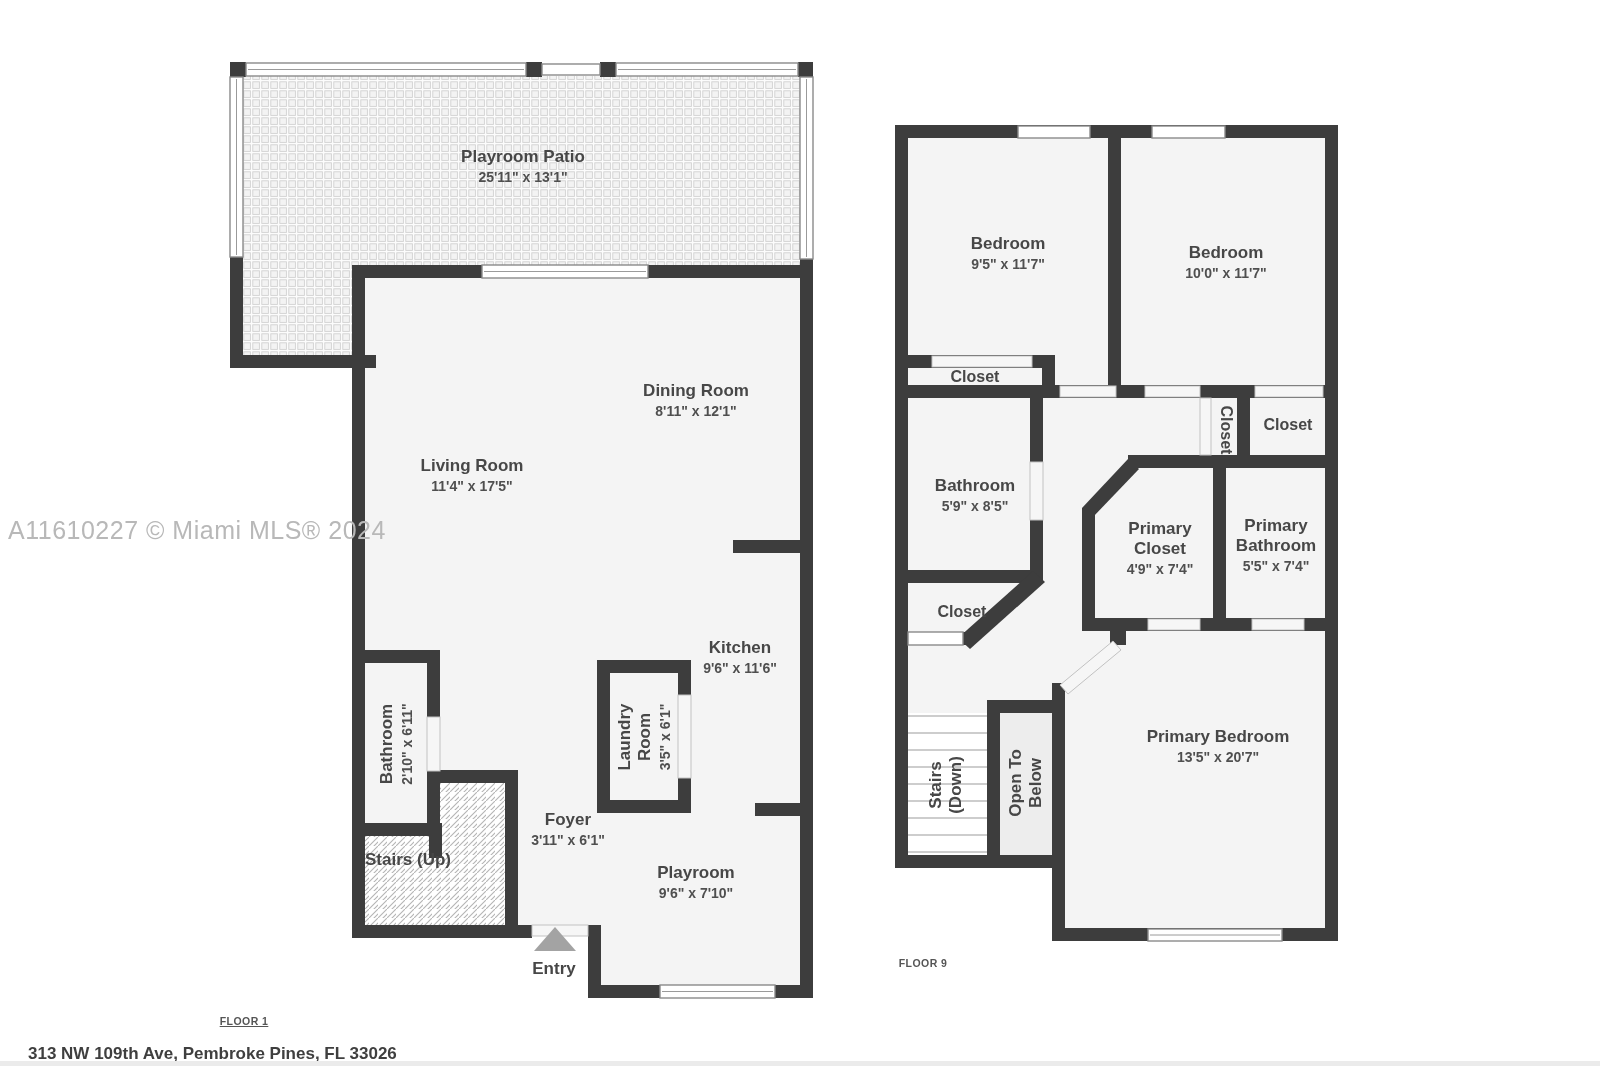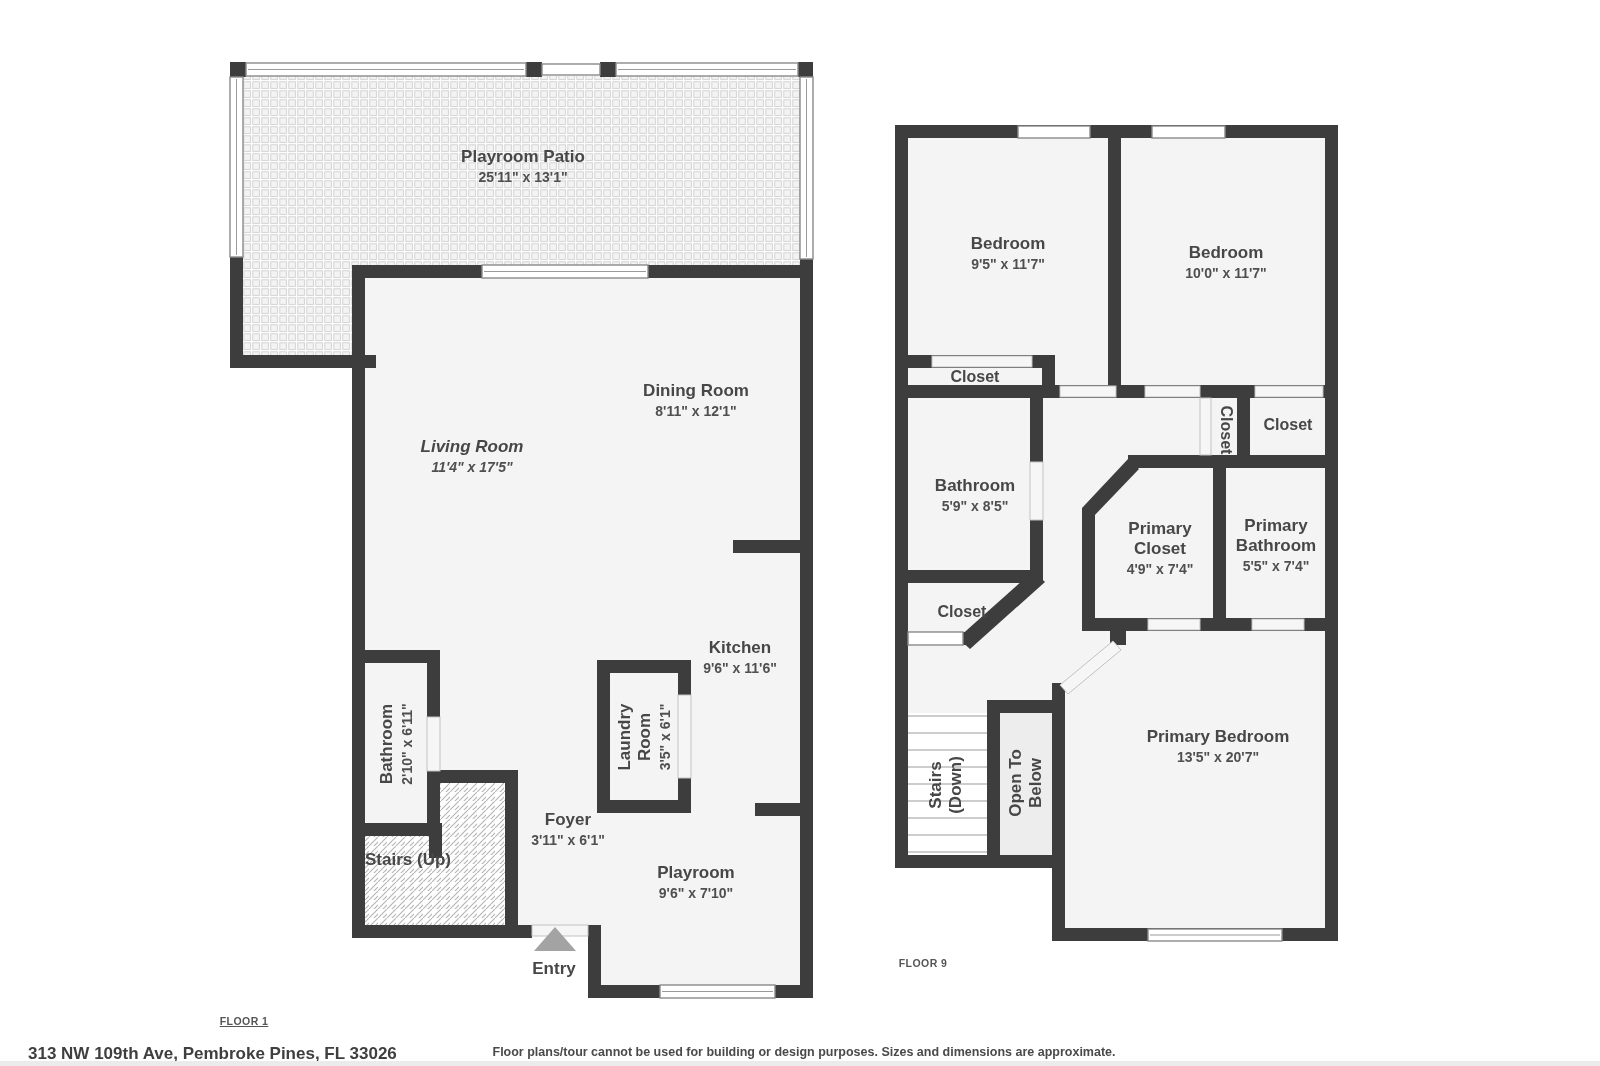--- a/index.html
+++ b/index.html
@@ -160,21 +160,21 @@
     <line x1="1150" y1="935" x2="1280" y2="935"></line>
   </g>
 
   <polygon points="555,927 534,951 576,951" fill="#a3a3a3"></polygon>
 </svg>
 
 <div class="lbl blk" style="left:523px;top:166px;">
   <div class="rn">Playroom Patio</div>
   <div class="rd">25'11" x 13'1"</div>
 </div>
-<div class="lbl blk" style="left:472px;top:456px;font-style:italic;">
+<div class="lbl blk" style="left:472px;top:475px;">
   <div class="rn">Living Room</div>
   <div class="rd">11'4" x 17'5"</div>
 </div>
 <div class="lbl blk" style="left:696px;top:400px;">
   <div class="rn">Dining Room</div>
   <div class="rd">8'11" x 12'1"</div>
 </div>
 <div class="lbl blk" style="left:740px;top:657px;">
   <div class="rn">Kitchen</div>
   <div class="rd">9'6" x 11'6"</div>
@@ -240,17 +240,17 @@
 </div>
 <div class="lbl blk rot-ccw" style="left:1026px;top:783px;width:76px;">
   <div class="rn">Open To Below</div>
 </div>
 <div class="lbl blk" style="left:1218px;top:746px;">
   <div class="rn">Primary Bedroom</div>
   <div class="rd">13'5" x 20'7"</div>
 </div>
 <div class="lbl floor-tag" style="left:923px;top:963px;">FLOOR 9</div>
 
+<div class="wm">A11610227 © Miami MLS® 2024</div>
 <div class="addr">313 NW 109th Ave, Pembroke Pines, FL 33026</div>
-<div class="disc">Floor plans/tour cannot be used for building or design purposes. Sizes and dimensions are approximate.</div>
 <div class="bottom-strip"></div>
 
 </div>
 
 </body></html>

